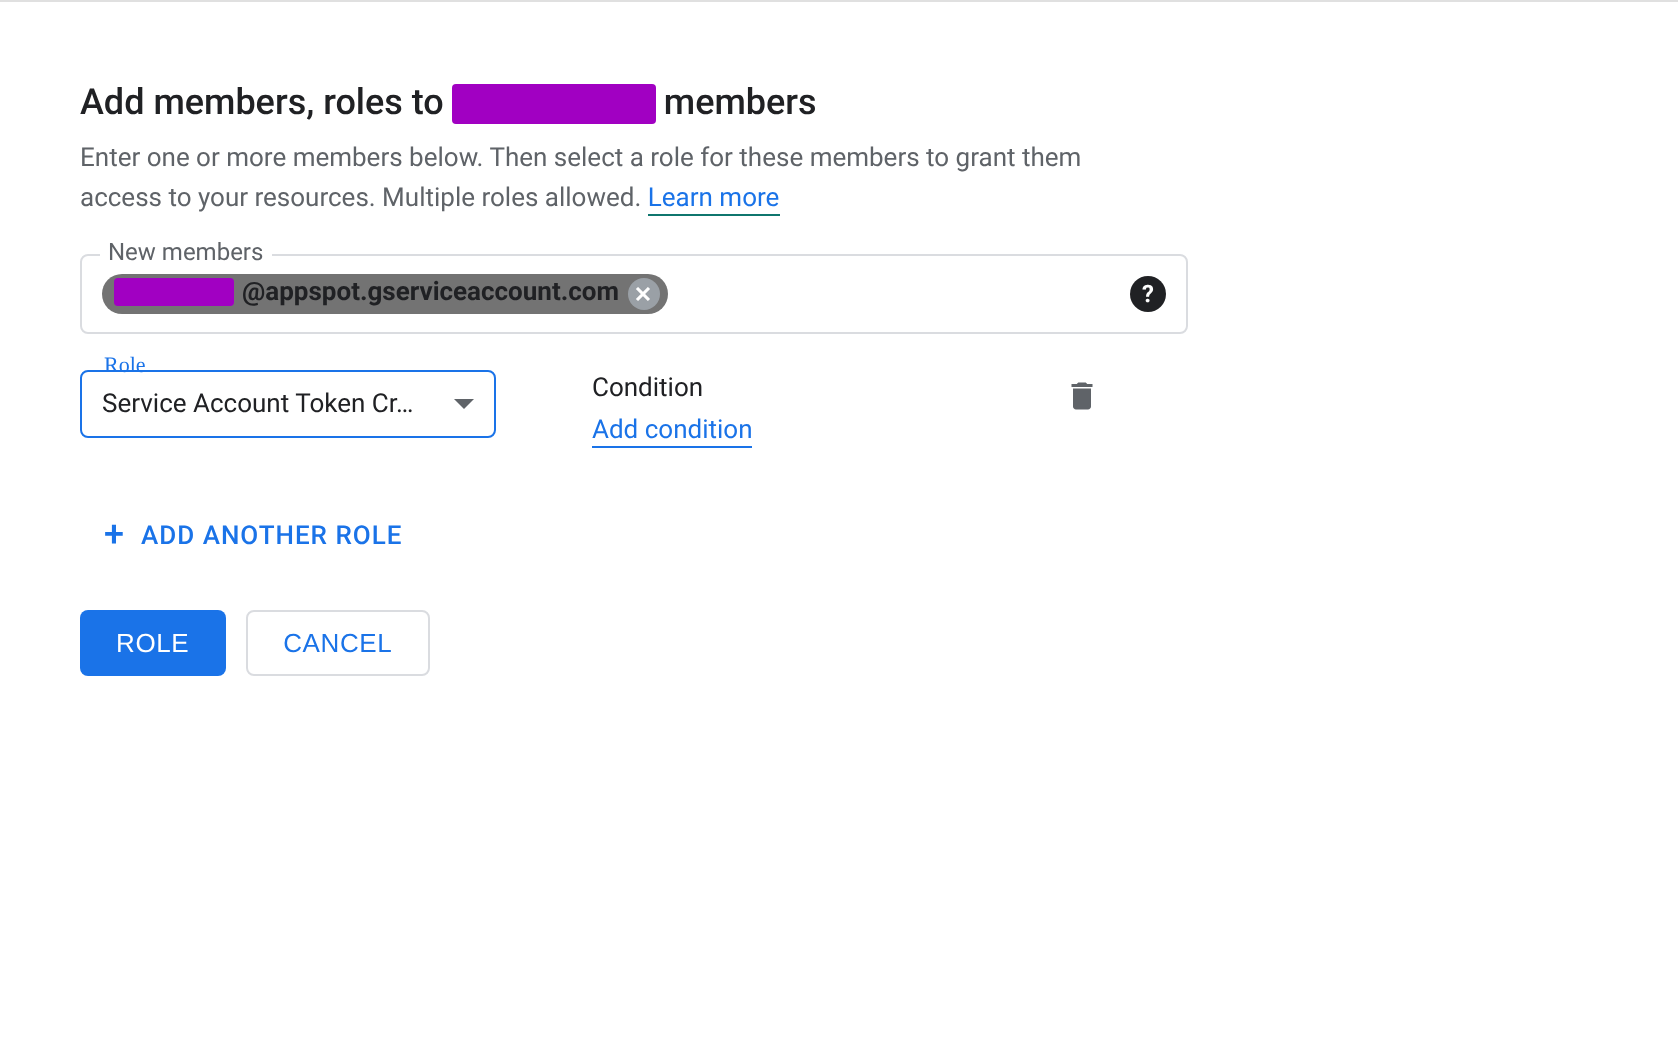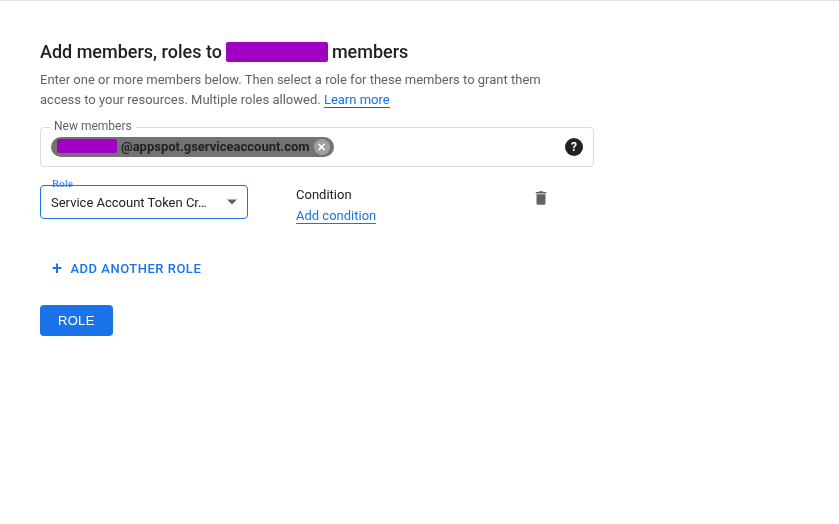--- a/index.html
+++ b/index.html
@@ -303,15 +303,16 @@
   </div>
 
   <div class="add-role">
     <span class="plus-icon">+</span>
     <span>ADD ANOTHER ROLE</span>
   </div>
 
 
   <div class="button-row">
     <button class="btn btn-primary">ROLE</button>
+    <button class="btn btn-secondary">CANCEL</button>
   </div>
 
 </div>
 
 </body></html>

